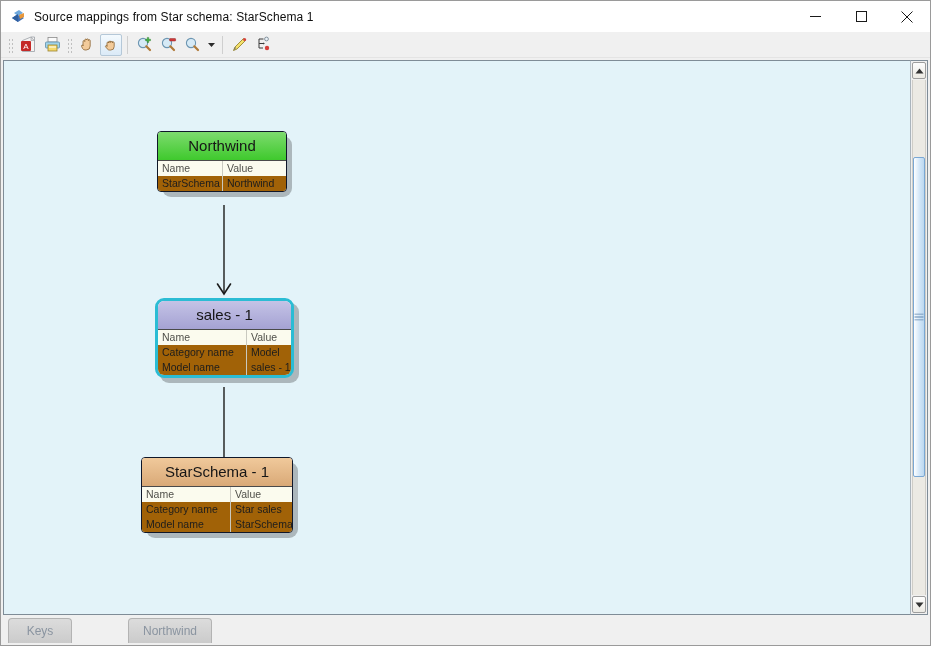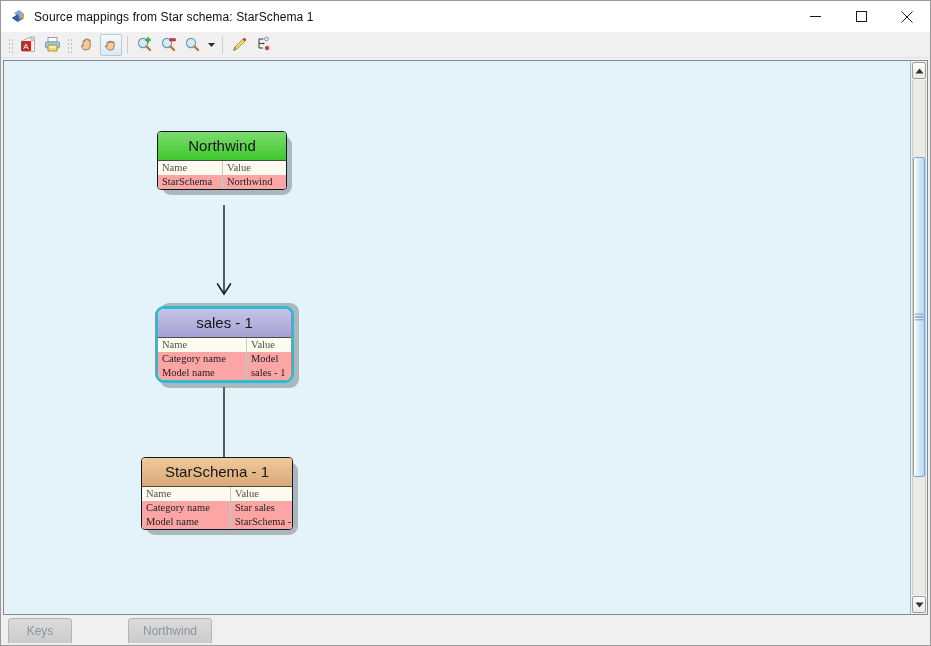--- a/index.html
+++ b/index.html
@@ -164,42 +164,40 @@
     position: relative;
     border: 1px solid #0f172a;
     border-radius: 4px;
     overflow: hidden;
     background: #ffffff;
     box-sizing: border-box;
   }
   .node.selected .node-box {
     border: 3px solid #2bbcd4;
     border-radius: 9px;
-    margin-top: 8px;
   }
   .node-header {
     text-align: center;
     font-size: 15px;
     color: #161616;
     padding: 5px 0 6px 0;
     white-space: nowrap;
     border-bottom: 1px solid #4a4a4a;
   }
   .node.green   .node-header { background: linear-gradient(#7ddb6e, #3fc92d); }
   .node.purple  .node-header { background: linear-gradient(#c4c3e6, #a5a2d3); }
   .node.tan     .node-header { background: linear-gradient(#f0c99b, #d9a977); }
 
   .node-table {
     width: 100%;
     border-collapse: collapse;
     font-size: 10.5px;
     color: #1d1d1d;
-    background: #fca5a5;
+    background: #a16207;
     table-layout: fixed;
-    font-family: Liberation Serif, serif;
   }
   .node-table tr.head td {
     background: #fbfbee;
     color: #50504a;
   }
   .node-table td {
     padding: 1px 4px 2px 4px;
     white-space: nowrap;
     overflow: hidden;
     border-right: 1px solid #c9c9bf;

